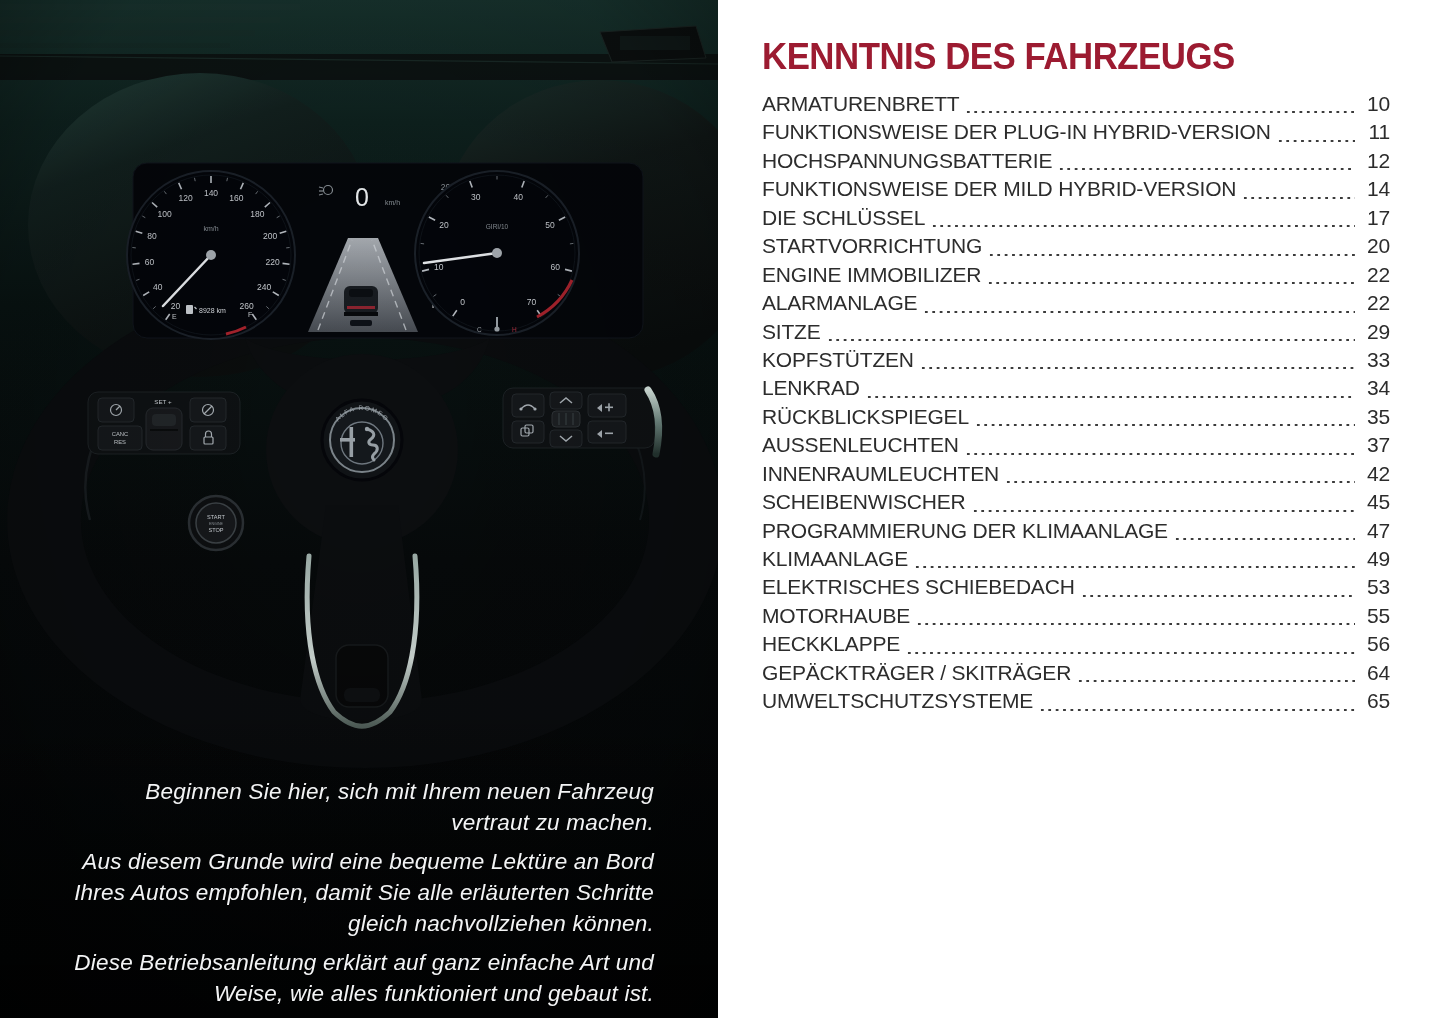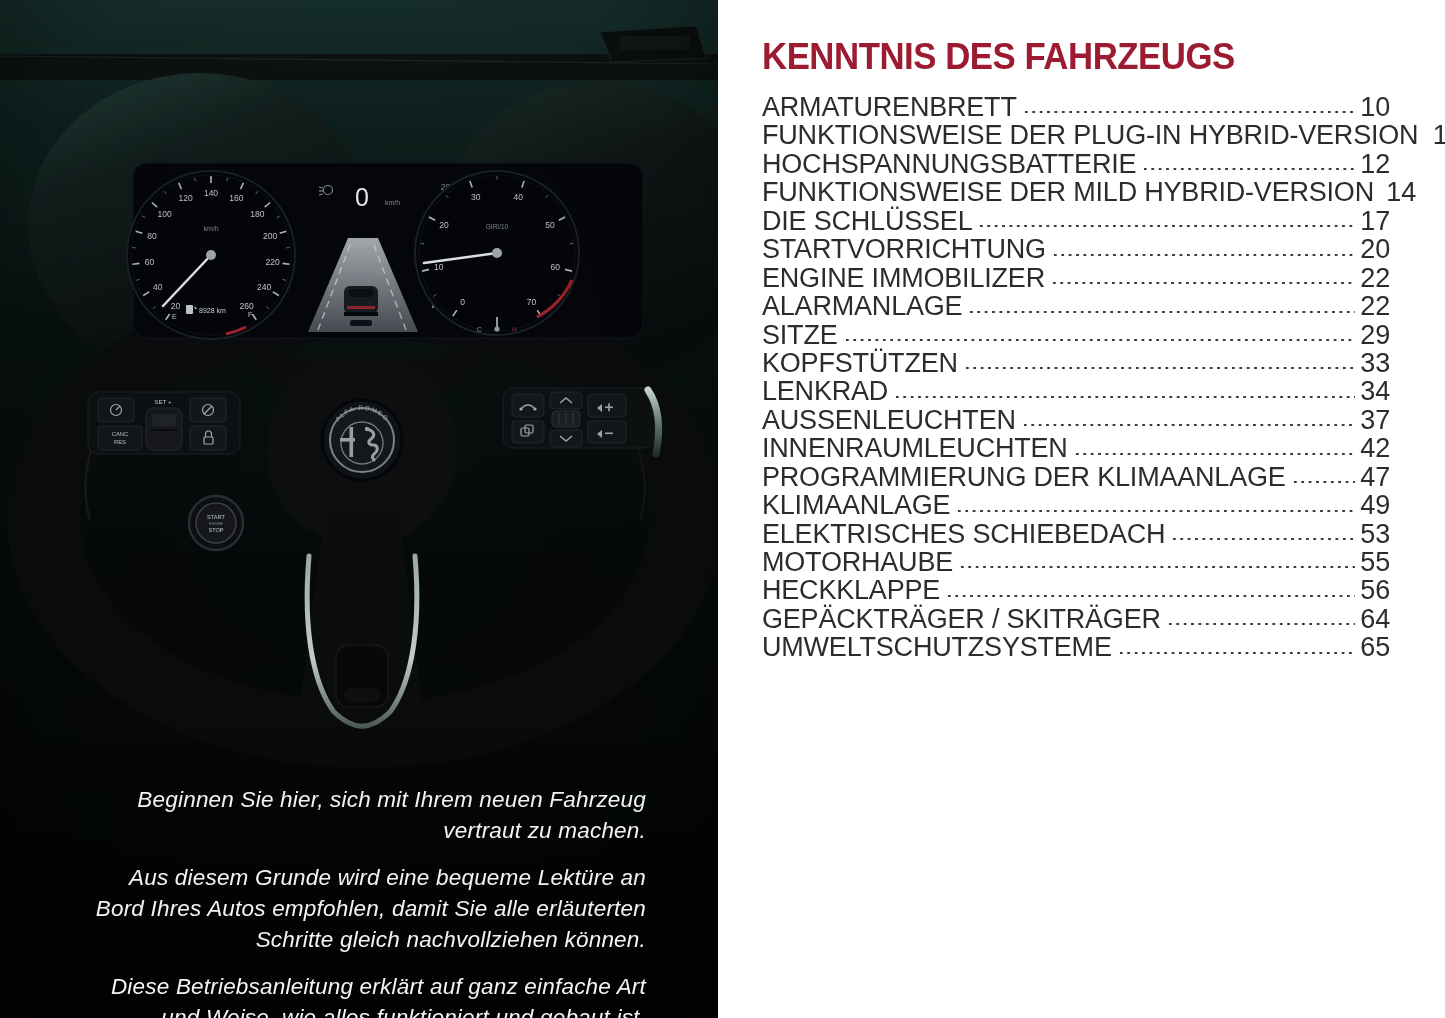--- a/index.html
+++ b/index.html
@@ -3,29 +3,29 @@
 <meta charset="utf-8">
 <style>
   html,body{margin:0;padding:0;background:#ffffff;}
   .page{position:relative;width:1445px;height:1018px;overflow:hidden;background:#ffffff;
         font-family:"Liberation Sans",sans-serif;}
   
   .photo{position:absolute;left:0;top:0;width:718px;height:1018px;background:#050708;overflow:hidden;}
   .photo svg{display:block;}
   .caption{position:absolute;left:62px;top:768px;width:600px;text-align:right;
            color:#f3f4f5;font-style:italic;font-size:22.5px;line-height:1.38;letter-spacing:.2px;}
-  .caption p{margin:16px;}
+  .caption p{margin:8px;}
   
   .toc-panel{position:absolute;left:718px;top:0;width:727px;height:1018px;background:#ffffff;
              box-sizing:border-box;padding:38px 55px 8px 44px;}
   .toc-title{margin:0 0 17px 0;font-weight:800;font-size:37px;line-height:1;
              letter-spacing:-.5px;color:#9c1b31;transform:scaleX(.94);transform-origin:left;
              white-space:nowrap;}
   .toc-list{width:100%;}
-  .toc-row{display:flex;align-items:baseline;height:28.45px;font-size:27px;color:#2c2c2c;
+  .toc-row{display:flex;align-items:baseline;height:28.45px;font-size:21px;color:#2c2c2c;
            letter-spacing:-.2px;cursor:pointer;}
   .toc-label{white-space:nowrap;}
   .leader{flex:1;align-self:flex-end;height:8px;margin:0 3px 4px 7px;
           background-image:radial-gradient(circle at 2.2px 4px,#3b3b3b 1.25px,transparent 1.5px);
           background-size:7.4px 8px;background-repeat:repeat-x;}
   .toc-page{min-width:32px;text-align:right;white-space:nowrap;}
   
   text{font-family:"Liberation Sans",sans-serif;}
   .g-num{fill:#c9cdd2;font-size:8.5px;text-anchor:middle;}
   .g-tick{stroke:#b9bec4;stroke-width:1.6;}
@@ -404,33 +404,43 @@
     <span class="leader"></span>
     <span class="toc-page">33</span>
   </div>
 
   <div class="toc-row">
     <span class="toc-label">LENKRAD</span>
     <span class="leader"></span>
     <span class="toc-page">34</span>
   </div>
 
+  <div class="toc-row">
+    <span class="toc-label">RÜCKBLICKSPIEGEL</span>
+    <span class="leader"></span>
+    <span class="toc-page">35</span>
+  </div>
 
   <div class="toc-row">
     <span class="toc-label">AUSSENLEUCHTEN</span>
     <span class="leader"></span>
     <span class="toc-page">37</span>
   </div>
 
   <div class="toc-row">
     <span class="toc-label">INNENRAUMLEUCHTEN</span>
     <span class="leader"></span>
     <span class="toc-page">42</span>
   </div>
 
+  <div class="toc-row">
+    <span class="toc-label">SCHEIBENWISCHER</span>
+    <span class="leader"></span>
+    <span class="toc-page">45</span>
+  </div>
 
   <div class="toc-row">
     <span class="toc-label">PROGRAMMIERUNG DER KLIMAANLAGE</span>
     <span class="leader"></span>
     <span class="toc-page">47</span>
   </div>
 
   <div class="toc-row">
     <span class="toc-label">KLIMAANLAGE</span>
     <span class="leader"></span>

